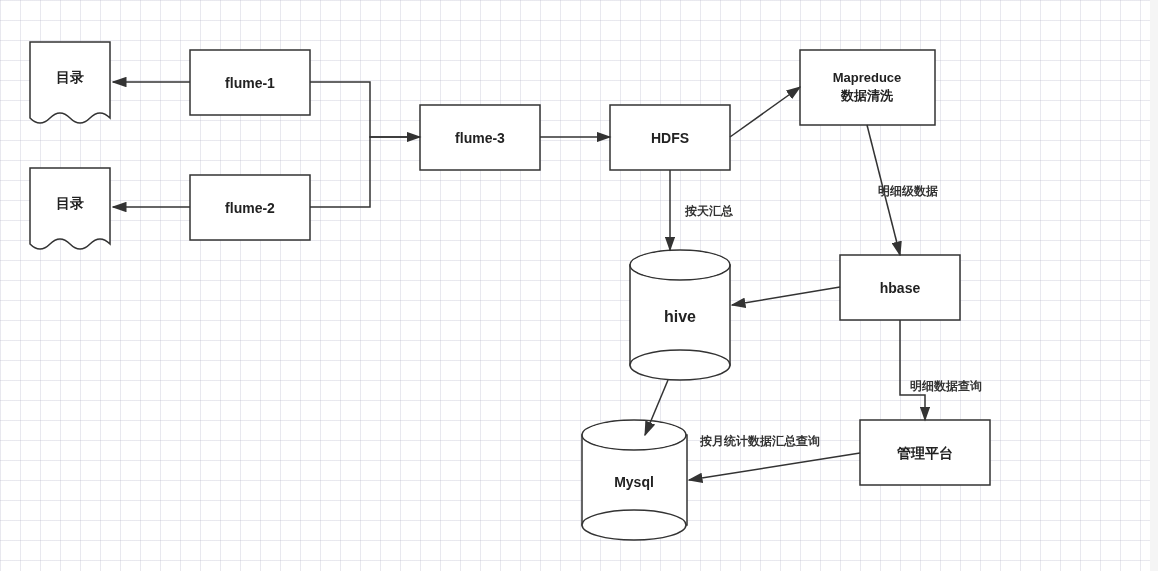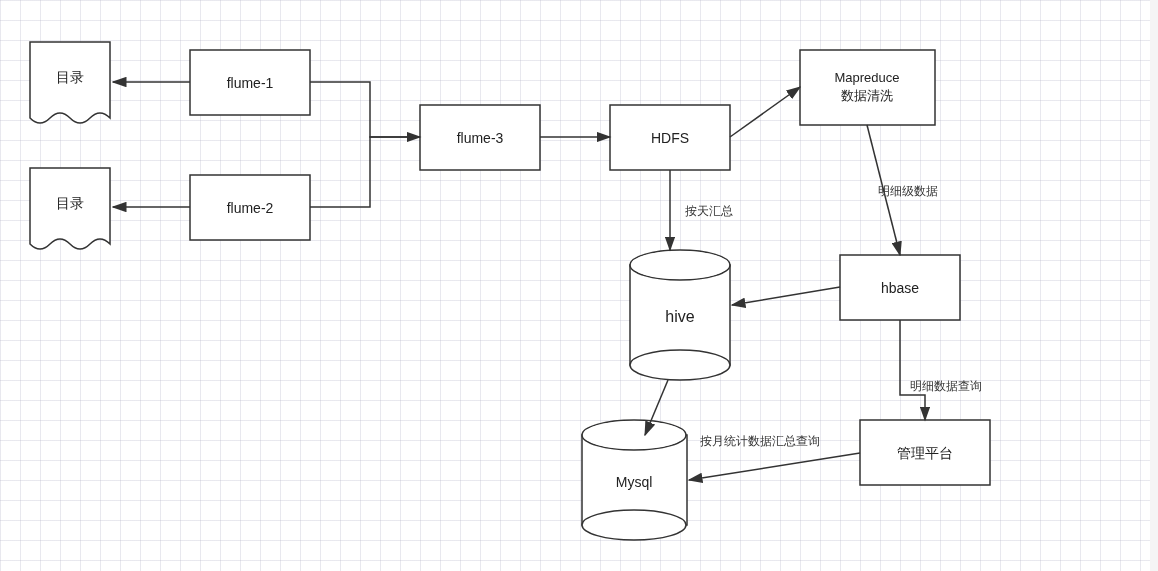--- a/index.html
+++ b/index.html
@@ -12,20 +12,21 @@
     }
     #canvas {
       width: 1150px;
       height: 571px;
       position: relative;
       background-color: #fff;
       background-image:
         linear-gradient(rgba(180,180,200,0.3) 1px, transparent 1px),
         linear-gradient(90deg, rgba(180,180,200,0.3) 1px, transparent 1px);
       background-size: 20px 20px;
+      font-weight: bold;
     }
 
     
     #arrows {
       position: absolute;
       top: 0; left: 0;
       width: 1158px;
       height: 571px;
       pointer-events: none;
     }

